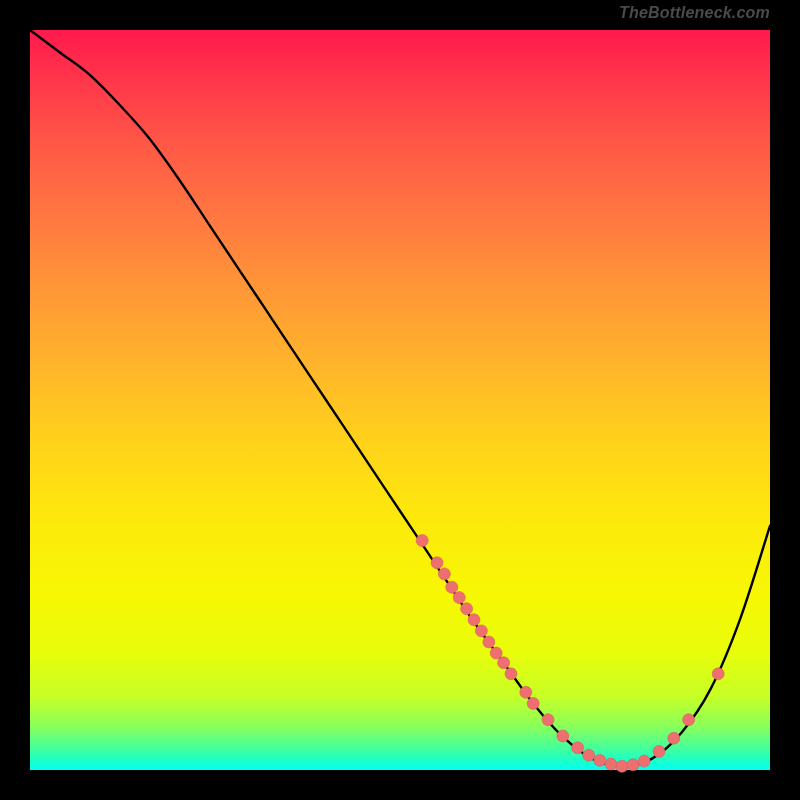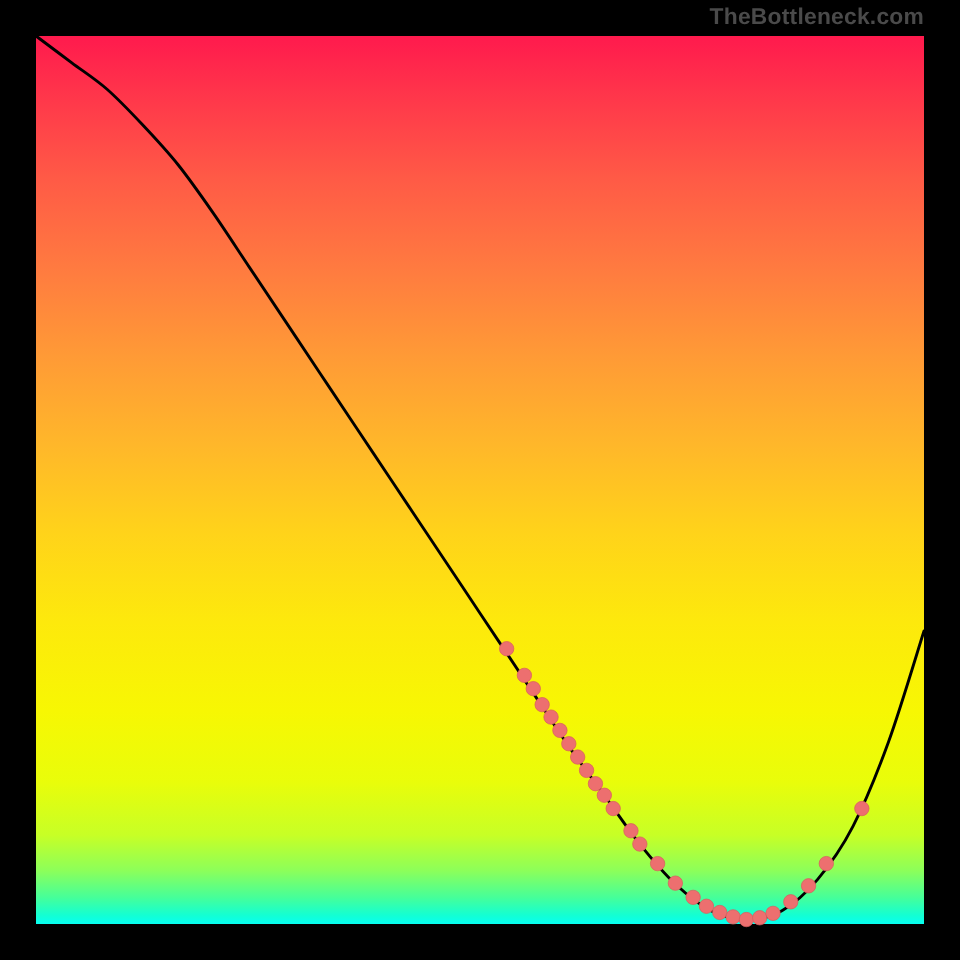--- a/index.html
+++ b/index.html
@@ -46,24 +46,25 @@
     top: 30px;
     width: 740px;
     height: 740px;
     overflow: visible;
   }
   .watermark {
     position: absolute;
     top: 4px;
     right: 30px;
     color: #4a4a4a;
-    font-size: 19px;
+    font-size: 16px;
     font-weight: 600;
     letter-spacing: 0.2px;
     user-select: none;
+    font-style: italic;
   }
 </style>
 </head>
 <body>
 
 <div class="stage">
   <div class="plot"></div>
   <svg class="overlay" viewBox="0 0 740 740" preserveAspectRatio="none">
     <path id="curve" fill="none" stroke-width="2.4" stroke-linecap="round" stroke-linejoin="round" d="M0,0 C4.933333333333334,3.7000000000000077 19.733333333333334,14.80000000000003 29.6,22.200000000000045 C39.46666666666667,29.600000000000062 49.333333333333336,35.766666666666765 59.2,44.40000000000009 C69.06666666666666,53.03333333333342 78.93333333333334,63.51666666666667 88.8,74 C98.66666666666666,84.48333333333333 108.53333333333333,94.96666666666674 118.4,107.30000000000007 C128.26666666666668,119.6333333333334 138.13333333333333,133.8166666666667 148,148 C157.86666666666667,162.1833333333333 167.73333333333332,177.6 177.6,192.39999999999998 C187.46666666666667,207.19999999999996 197.33333333333334,221.99999999999994 207.20000000000002,236.79999999999995 C217.0666666666667,251.59999999999997 226.93333333333334,266.4 236.8,281.2 C246.66666666666669,296 256.5333333333333,310.79999999999995 266.4,325.59999999999997 C276.26666666666665,340.4 286.1333333333333,355.2 296,370 C305.8666666666667,384.8 315.73333333333335,399.59999999999997 325.6,414.4 C335.4666666666667,429.2 345.3333333333333,444 355.2,458.8 C365.06666666666666,473.6 374.93333333333334,488.4 384.8,503.2 C394.6666666666667,518 404.53333333333336,532.8000000000001 414.40000000000003,547.6 C424.2666666666667,562.4 434.1333333333333,577.8166666666666 444,592 C453.8666666666667,606.1833333333334 463.73333333333335,619.1333333333334 473.6,632.7 C483.4666666666667,646.2666666666667 493.33333333333337,661.0666666666666 503.20000000000005,673.4 C513.0666666666667,685.7333333333333 522.9333333333333,697.45 532.8,706.7 C542.6666666666666,715.95 552.5333333333333,723.9666666666667 562.4,728.9 C572.2666666666667,733.8333333333333 582.1333333333333,736.3 592,736.3 C601.8666666666667,736.3 611.7333333333333,734.4499999999999 621.6,728.9 C631.4666666666667,723.35 641.3333333333334,714.7166666666667 651.2,703 C661.0666666666667,691.2833333333333 670.9333333333334,677.7166666666667 680.8000000000001,658.6 C690.6666666666667,639.4833333333333 700.5333333333333,615.4333333333333 710.4,588.3 C720.2666666666667,561.1666666666666 735.0666666666666,511.21666666666664 740,495.79999999999995" stroke="#000000"></path>
     <g id="markers">

